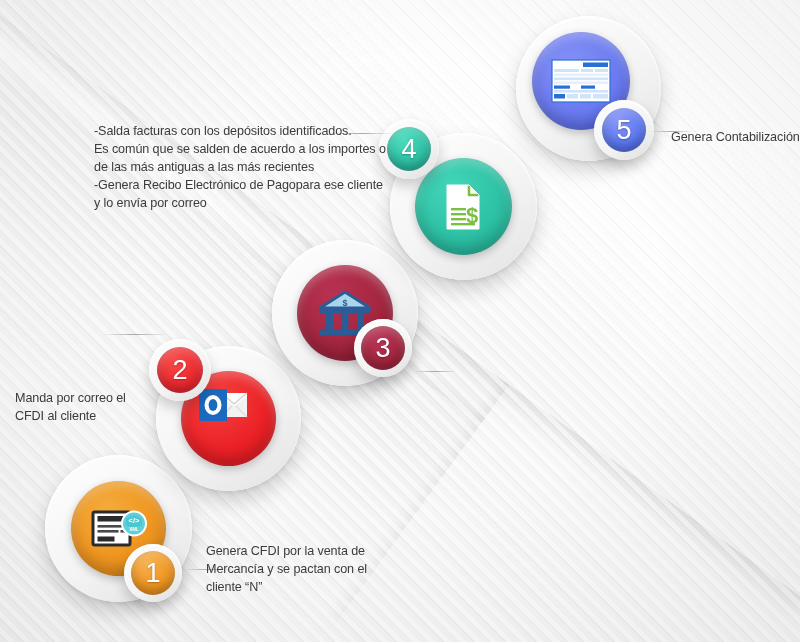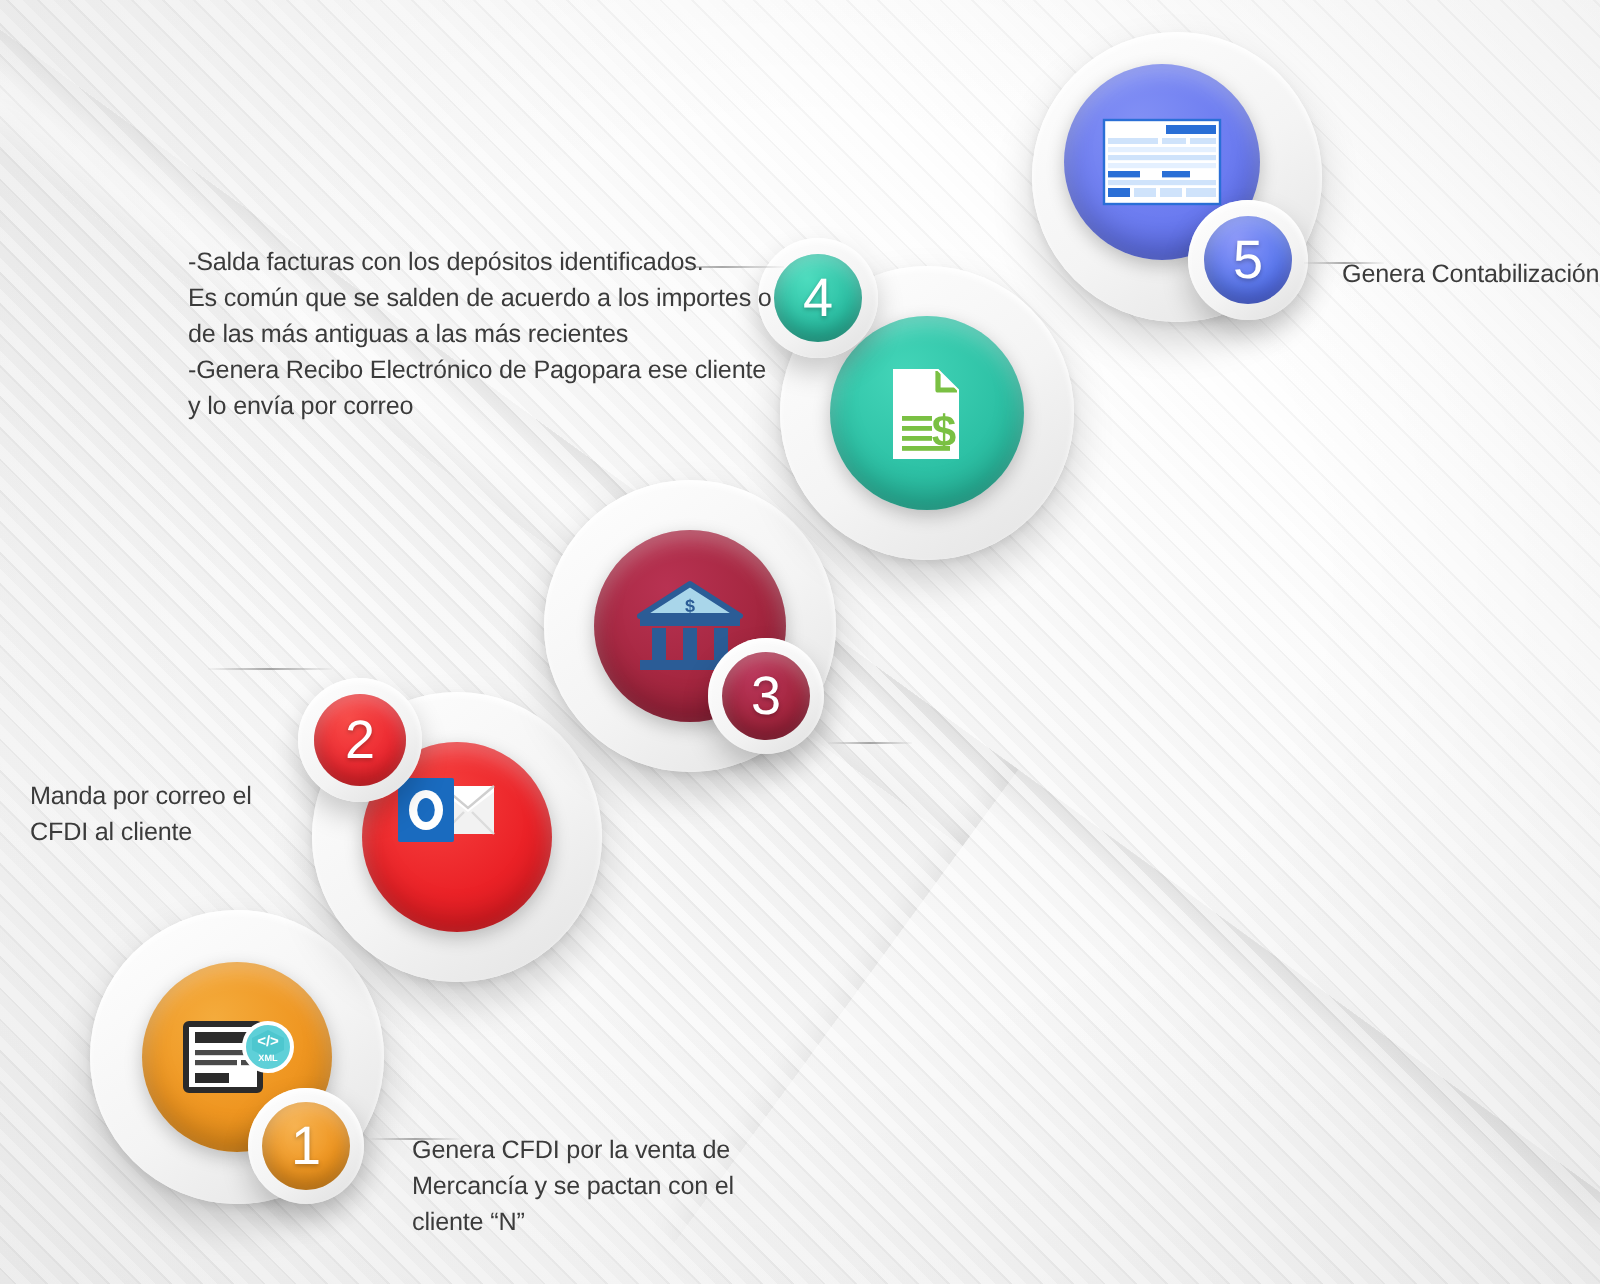--- a/index.html
+++ b/index.html
@@ -131,21 +131,21 @@
           <path d="M45 10 l8 4 v6 l-8 4 l-8 -4 v-6 z" fill="#3fc0c9" opacity="0.55"></path>
           <text x="45" y="18" font-size="7.5" fill="#ffffff" text-anchor="middle" font-family="Liberation Sans, sans-serif" font-weight="bold">&lt;/&gt;</text>
           <text x="45" y="25.5" font-size="4.6" fill="#ffffff" text-anchor="middle" font-family="Liberation Sans, sans-serif" font-weight="bold">XML</text>
         </svg>
       </div>
     </div>
     <div class="badge-ring" style="left:124px;top:544px;width:58px;height:58px;"></div>
     <div class="badge" style="left:131px;top:551px;width:44px;height:44px;background:radial-gradient(circle at 38% 28%,#f6b250 0%,#ef9621 55%,#de8510 100%);">1</div>
   </div>
   <div class="lead" style="left:185px;top:569px;width:45px;"></div>
-  <div class="caption" style="left:206px;top:566px;width:185px;">Genera CFDI por la venta de
+  <div class="caption" style="left:206px;top:542px;width:185px;">Genera CFDI por la venta de
 Mercancía y se pactan con el
 cliente “N”</div>
 
   <div class="node">
     <div class="ring" style="left:156px;top:346px;width:145px;height:145px;"></div>
     <div class="disc" style="left:181px;top:371px;width:95px;height:95px;background:radial-gradient(circle at 38% 30%,#f6413f 0%,#eb2227 55%,#d7141c 100%);">
       <div class="icon-wrap" style="width:58px;height:46px;top:10px;left:14px;">
         <svg width="58" height="46" viewBox="0 0 58 46">
           <path d="M26 12 h26 v24 h-26 z" fill="#f2f2f2"></path>
           <path d="M26 12 h26 v3 l-13 10 l-13 -10 z" fill="#ffffff"></path>

